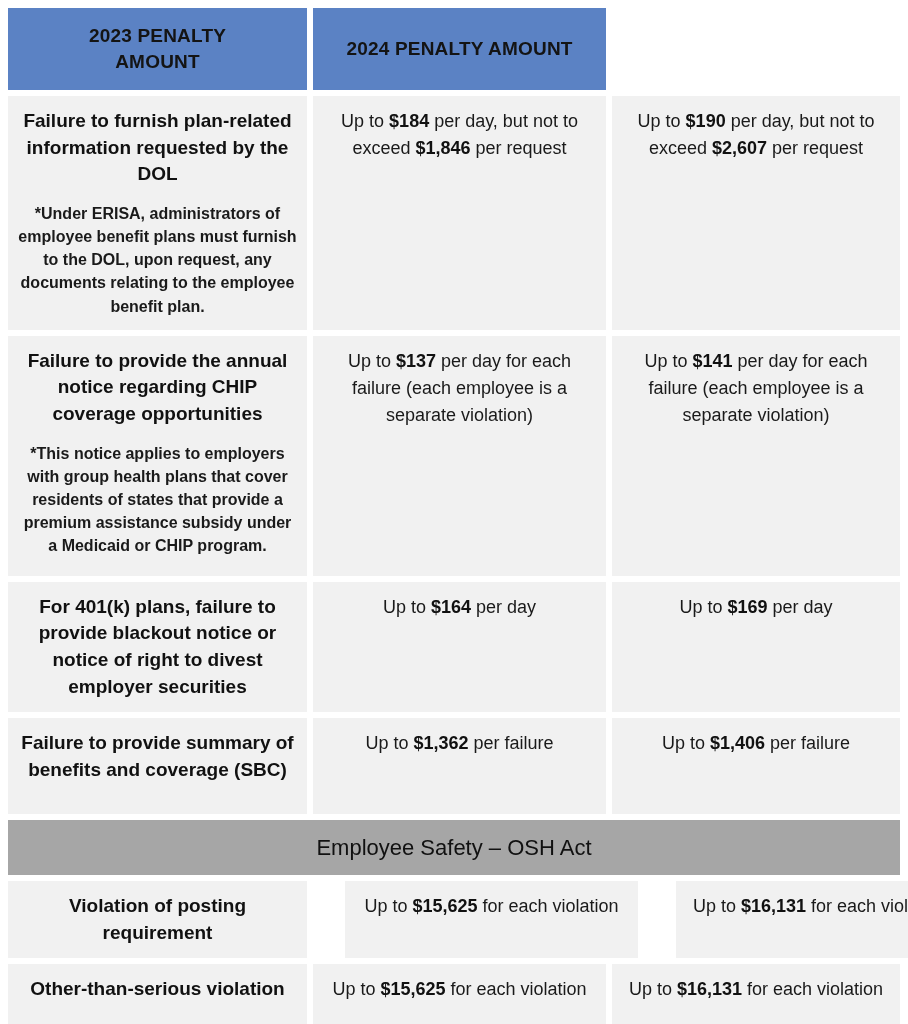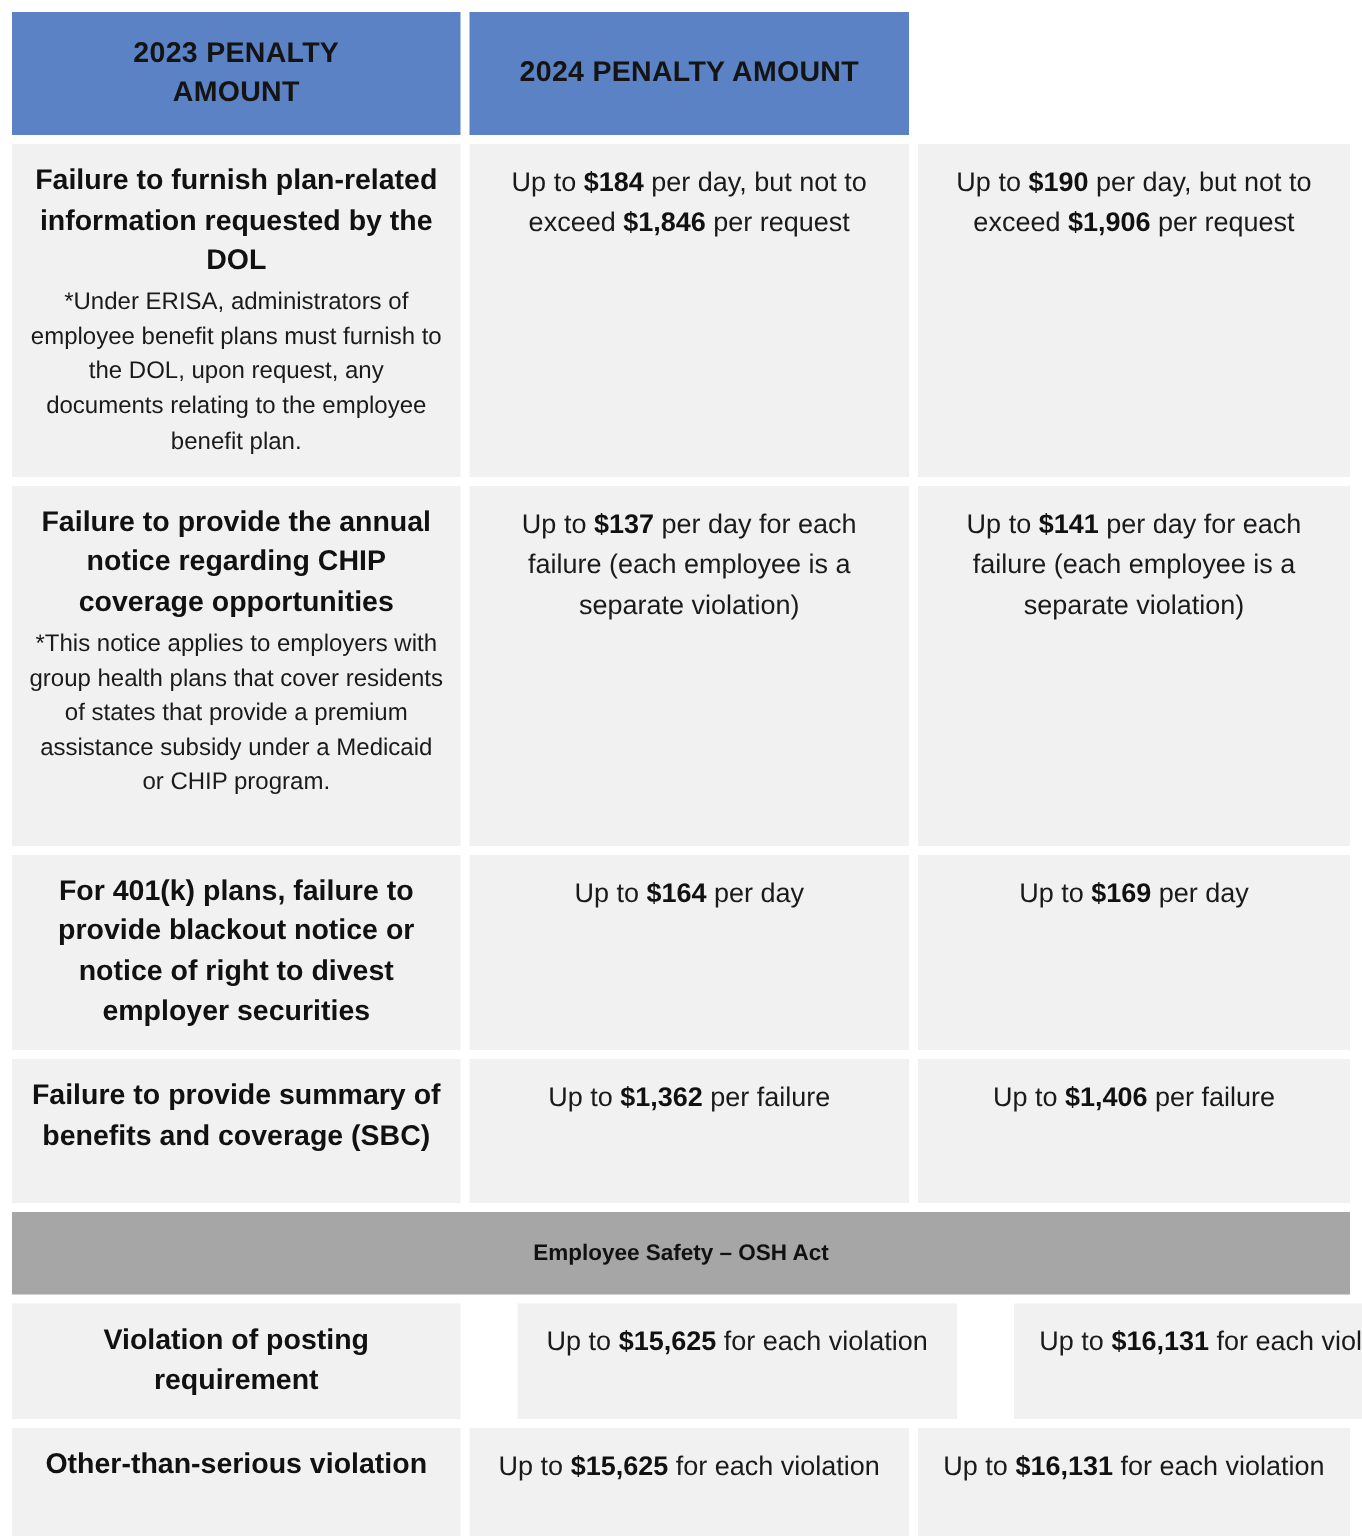--- a/index.html
+++ b/index.html
@@ -51,43 +51,43 @@
   .r4 { min-height: 96px; }
   .r5 { min-height: 71px; gap: 38px; }
   .r6 { min-height: 90px; }
   .req-title {
     font-weight: 700;
     font-size: 19px;
     line-height: 1.4;
     color: #111111;
   }
   .req-note {
-    font-weight: 400;
+    font-weight: 700;
     font-size: 16px;
     line-height: 1.45;
     color: #1a1a1a;
-    margin-top: 2px;
+    margin-top: 14px;
   }
   .penalty-text {
     font-size: 18px;
     line-height: 1.5;
     color: #1a1a1a;
   }
   .b { font-weight: 700; color: #111111; }
   
   .section-band {
     background: #a6a6a6;
     min-height: 55px;
     display: flex;
     align-items: center;
     justify-content: center;
   }
   .section-band-label {
-    font-weight: 700;
-    font-size: 15px;
+    font-weight: 400;
+    font-size: 22px;
     color: #111111;
   }
 </style>
 </head>
 <body>
 
 <div class="table-wrap">
 
   <div class="grid-row header-row">
     <div class="cell">
@@ -100,21 +100,21 @@
 
   <div class="grid-row r1">
     <div class="cell">
       <div class="req-title">Failure to furnish plan-related information requested by the DOL</div>
       <div class="req-note">*Under ERISA, administrators of employee benefit plans must furnish to the DOL, upon request, any documents relating to the employee benefit plan.</div>
     </div>
     <div class="cell">
       <div class="penalty-text"><span>Up to </span><span class="b">$184</span><span> per day, but not to exceed </span><span class="b">$1,846</span><span> per request</span></div>
     </div>
     <div class="cell">
-      <div class="penalty-text"><span>Up to </span><span class="b">$190</span><span> per day, but not to exceed </span><span class="b">$1,906</span><span> per request</span></div>
+      <div class="penalty-text"><span>Up to </span><span class="b">$190</span><span> per day, but not to exceed </span><span class="b">$2,607</span><span> per request</span></div>
     </div>
   </div>
 
   <div class="grid-row r2">
     <div class="cell">
       <div class="req-title">Failure to provide the annual notice regarding CHIP coverage opportunities</div>
       <div class="req-note">*This notice applies to employers with group health plans that cover residents of states that provide a premium assistance subsidy under a Medicaid or CHIP program.</div>
     </div>
     <div class="cell">
       <div class="penalty-text"><span>Up to </span><span class="b">$137</span><span> per day for each failure (each employee is a separate violation)</span></div>

